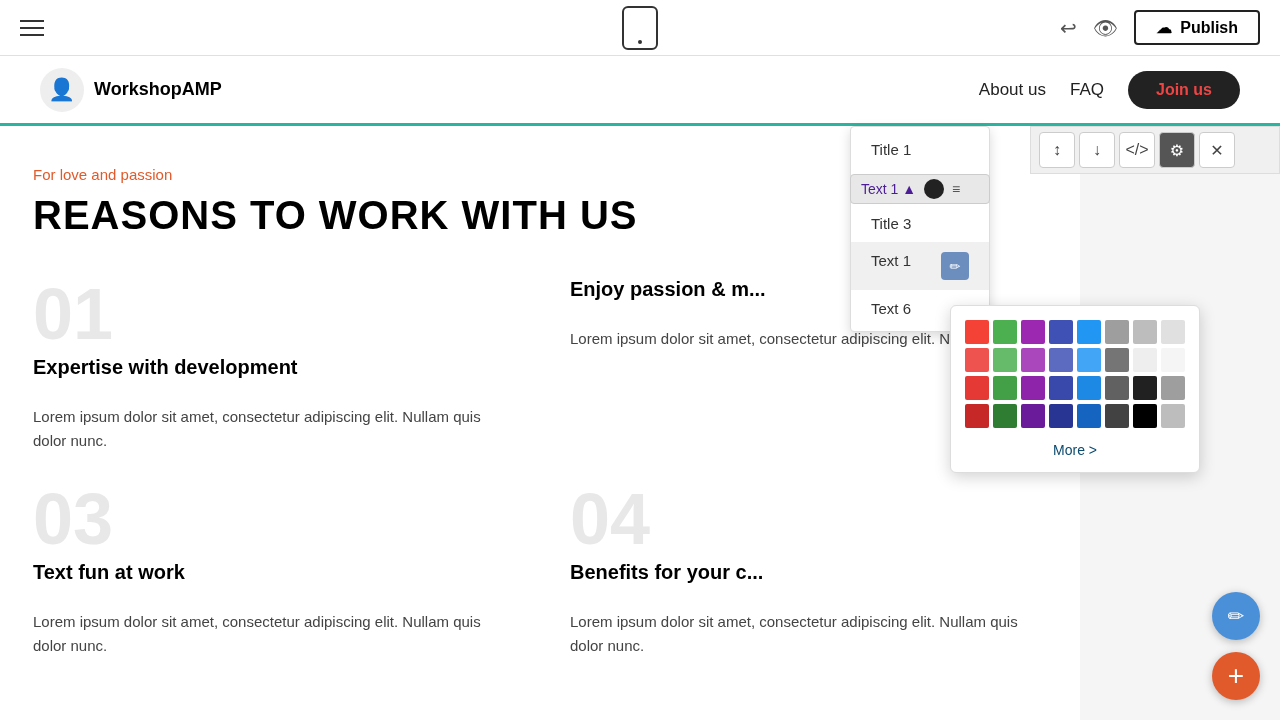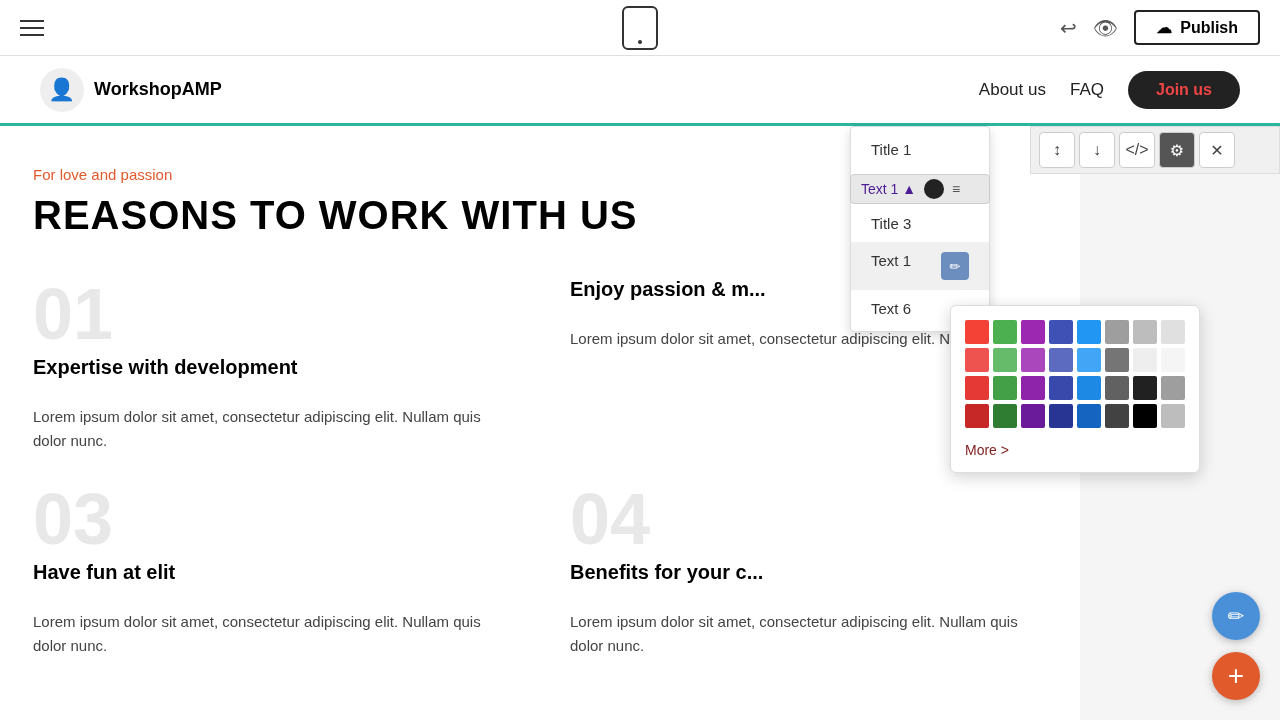--- a/index.html
+++ b/index.html
@@ -111,21 +111,21 @@
     .color-picker-panel {
       position: absolute; top: 305px; left: 950px; z-index: 300;
       background: #fff; border: 1px solid #ddd; border-radius: 6px;
       box-shadow: 0 4px 16px rgba(0,0,0,0.18); padding: 14px;
       width: 250px;
     }
     .color-grid { display: grid; grid-template-columns: repeat(8, 1fr); gap: 4px; margin-bottom: 10px; }
     .color-swatch {
       width: 24px; height: 24px; border-radius: 2px; cursor: pointer;
     }
-    .more-colors { text-align: left; font-size: 14px; color: #7f1d1d; cursor: pointer; padding-top: 4px; }
+    .more-colors { text-align: center; font-size: 14px; color: #0c4a6e; cursor: pointer; padding-top: 4px; }
 
     
     .fab-edit {
       position: absolute; bottom: 80px; right: 20px; z-index: 200;
       width: 48px; height: 48px; background: #4a90d9; border-radius: 50%;
       display: flex; align-items: center; justify-content: center;
       color: #fff; font-size: 20px; cursor: pointer; box-shadow: 0 2px 8px rgba(0,0,0,0.25);
     }
     .fab-add {
       position: absolute; bottom: 20px; right: 20px; z-index: 200;
@@ -183,21 +183,21 @@
         <div class="reason-text">Lorem ipsum dolor sit amet, consectetur adipiscing elit. Nullam quis dolor nunc.</div>
       </div>
 
       <div class="reason-item">
         <div class="reason-heading">Enjoy passion &amp; m...</div>
         <div class="reason-text">Lorem ipsum dolor sit amet, consectetur adipiscing elit. Nu...</div>
       </div>
 
       <div class="reason-item">
         <div class="reason-number">03</div>
-        <div class="reason-heading">Have fun at elit</div>
+        <div class="reason-heading">Text fun at work</div>
         <div class="reason-text">Lorem ipsum dolor sit amet, consectetur adipiscing elit. Nullam quis dolor nunc.</div>
       </div>
 
       <div class="reason-item">
         <div class="reason-number">04</div>
         <div class="reason-heading">Benefits for your c...</div>
         <div class="reason-text">Lorem ipsum dolor sit amet, consectetur adipiscing elit. Nullam quis dolor nunc.</div>
       </div>
     </div>
   </div>

